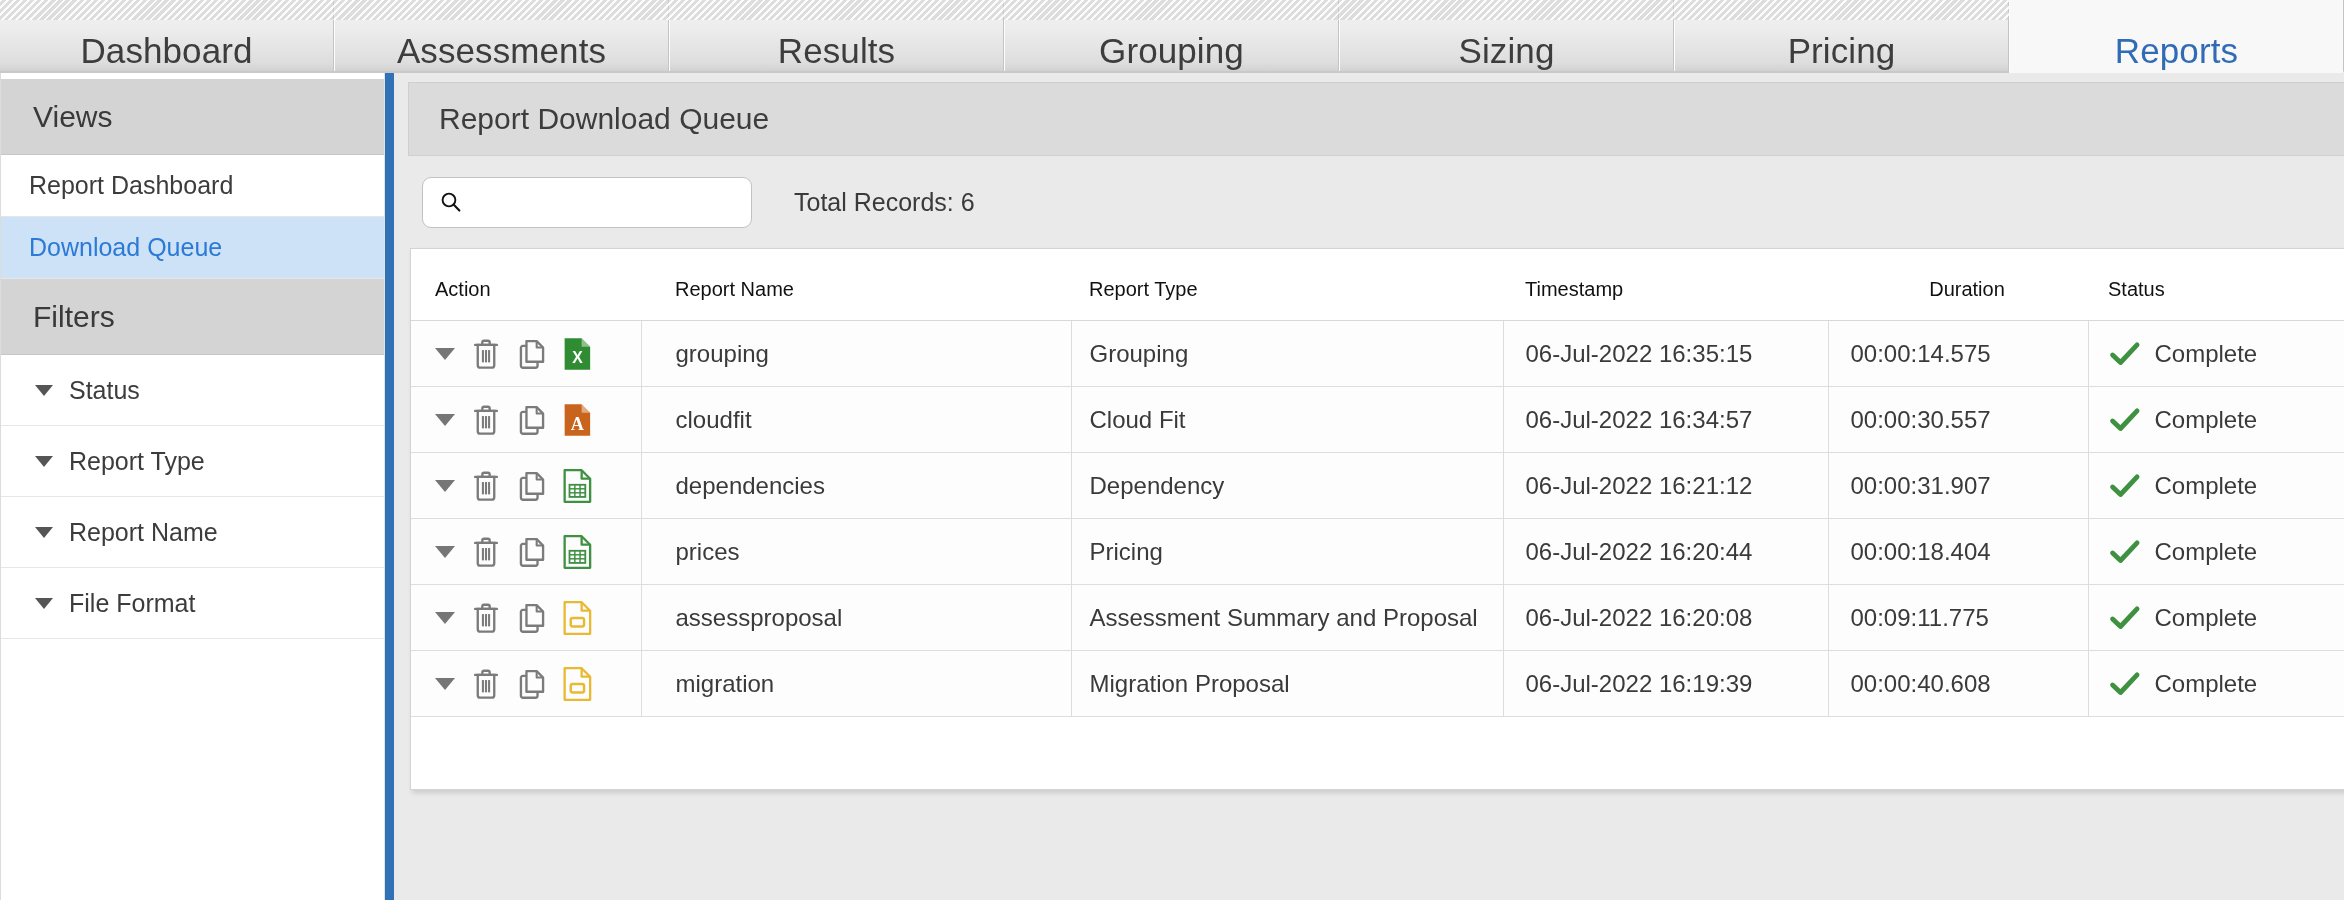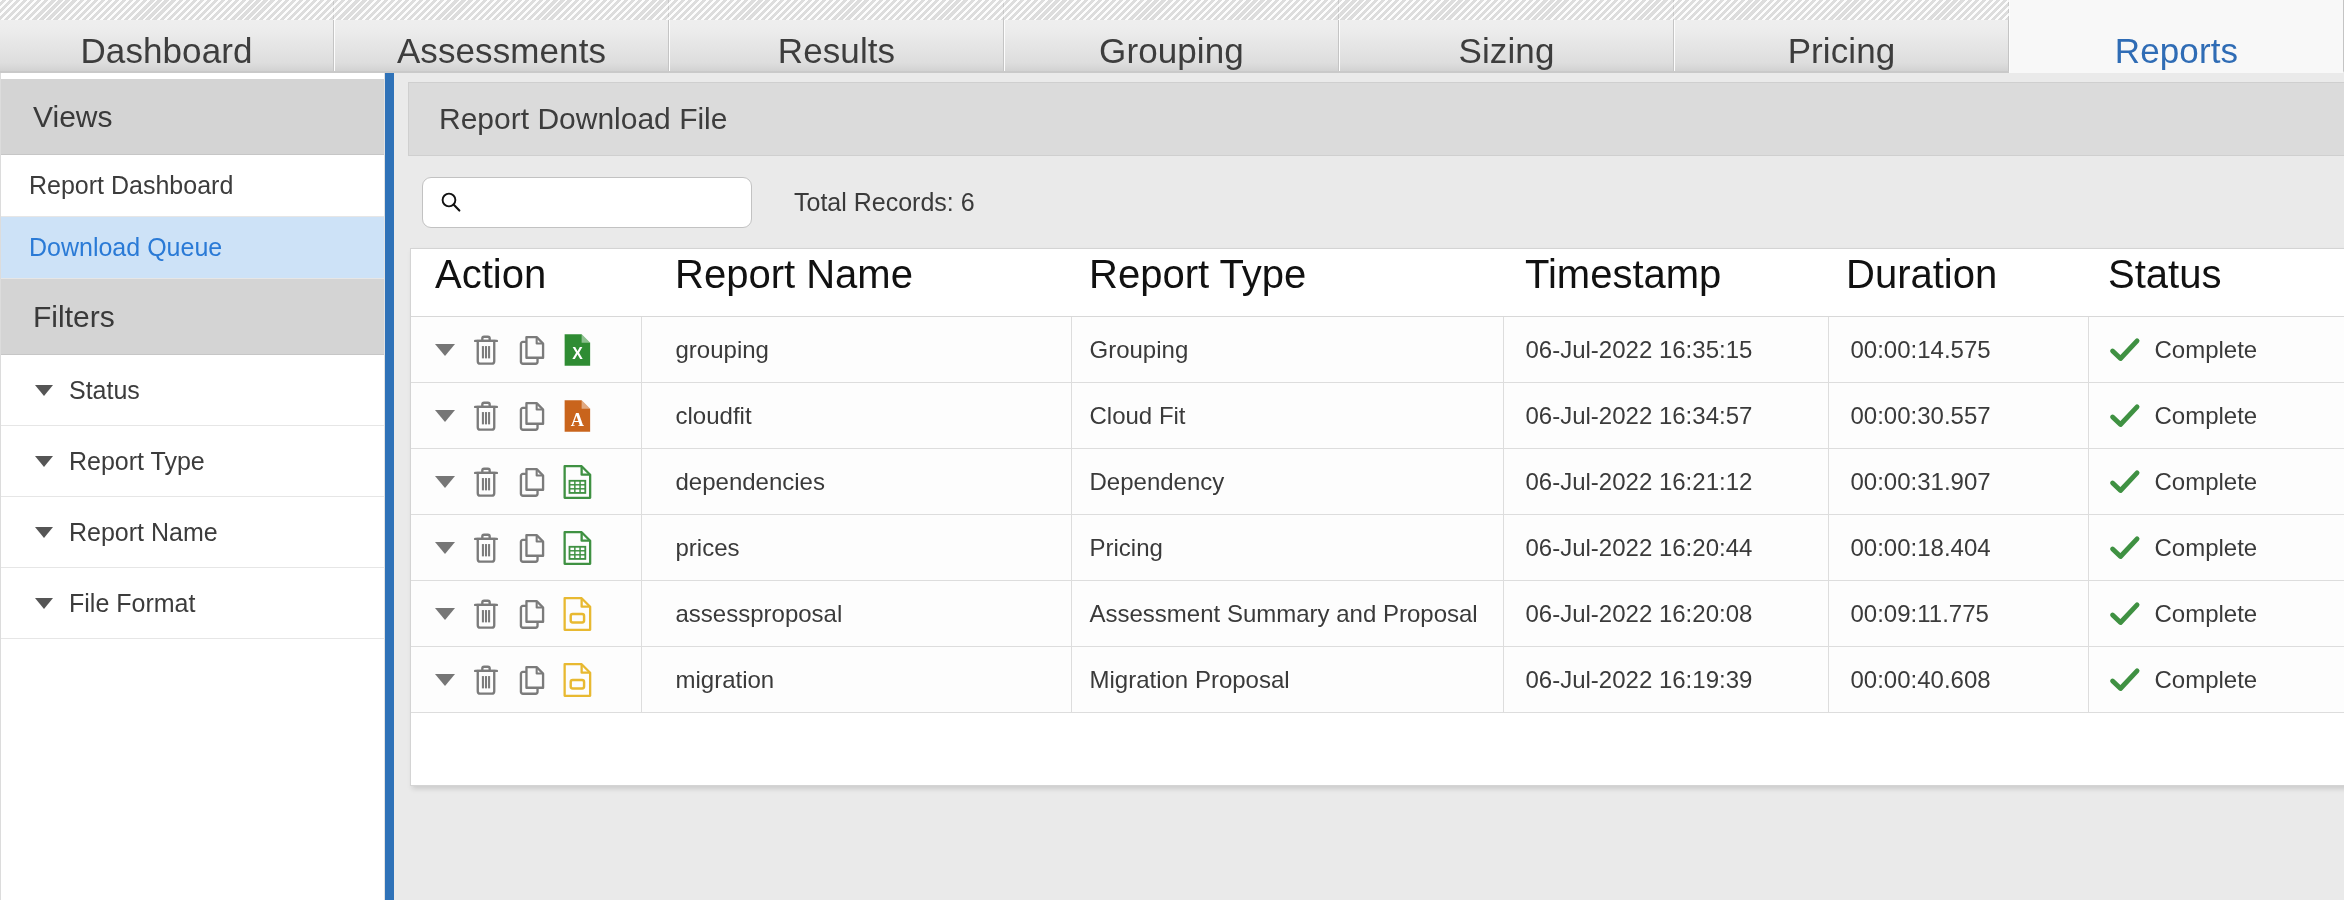--- a/index.html
+++ b/index.html
@@ -194,25 +194,25 @@
     box-shadow: 2px 3px 5px rgba(0,0,0,0.13);
     margin-left: 2px;
     margin-right: 14px;
   }
   table.grid {
     width: 100%;
     border-collapse: collapse;
     table-layout: fixed;
   }
   table.grid th {
-    font-size: 40px;
+    font-size: 20px;
     font-weight: normal;
     color: #111111;
     text-align: left;
-    padding: 3px 0 19px 18px;
+    padding: 29px 0 19px 18px;
     background: #ffffff;
     border-bottom: 1px solid #d8d8d8;
   }
   table.grid td {
     font-size: 24px;
     color: #3a3a3a;
     padding: 0 0 0 18px;
     height: 66px;
     background: #fdfdfd;
     border-bottom: 1px solid #dddddd;
@@ -224,21 +224,21 @@
   table.grid td:last-child { border-right: none; }
   table.grid th.c-action, table.grid td.c-action { width: 230px; padding-left: 24px; }
   table.grid th.c-name,   table.grid td.c-name   { width: 430px; }
   table.grid th.c-type,   table.grid td.c-type   { width: 432px; }
   table.grid th.c-time,   table.grid td.c-time   { width: 325px; }
   table.grid th.c-dur,    table.grid td.c-dur    { width: 260px; }
   table.grid th.c-status, table.grid td.c-status { width: 280px; }
   table.grid th.c-name   { padding-left: 34px; }
   table.grid th.c-type   { padding-left: 18px; }
   table.grid th.c-time   { padding-left: 22px; }
-  table.grid th.c-dur    { padding-left: 18px; }
+  table.grid th.c-dur    { padding-left: 18px; text-align: center; }
   table.grid th.c-status { padding-left: 20px; }
   table.grid td.c-name   { padding-left: 34px; }
   table.grid td.c-time   { padding-left: 22px; margin-left: 25px; }
   table.grid td.c-dur    { padding-left: 22px; }
   table.grid td.c-status { padding-left: 20px; }
   table.grid tr.spacer td {
     height: 72px;
     border-bottom: none;
     border-right: none;
     background: #ffffff;
@@ -328,21 +328,21 @@
         </div>
       </div>
 
   </div>
 
   <div class="vrule"></div>
 
   <div class="main">
 
     <div class="panel-head">
-      <span>Report Download File</span>
+      <span>Report Download Queue</span>
     </div>
 
     <div class="toolbar">
       <div class="searchbox">
         <svg class="glass" viewBox="0 0 24 24">
           <circle cx="10" cy="10" r="6.4" fill="none" stroke="#111111" stroke-width="1.9"></circle>
           <line x1="14.6" y1="14.6" x2="20.4" y2="20.6" stroke="#111111" stroke-width="2.1" stroke-linecap="round"></line>
         </svg>
         <input class="search-input" type="text" placeholder="" style="">
       </div>

